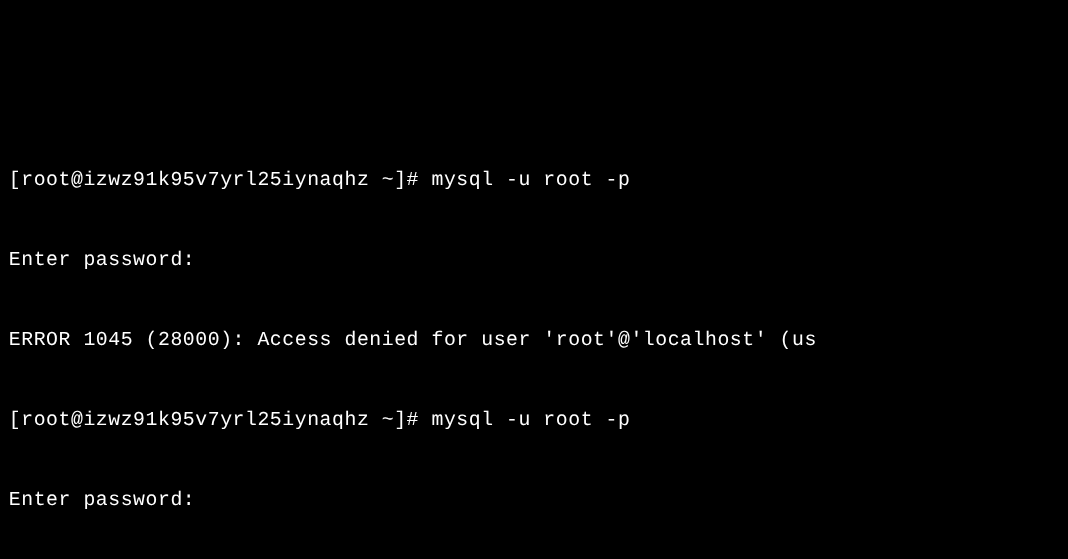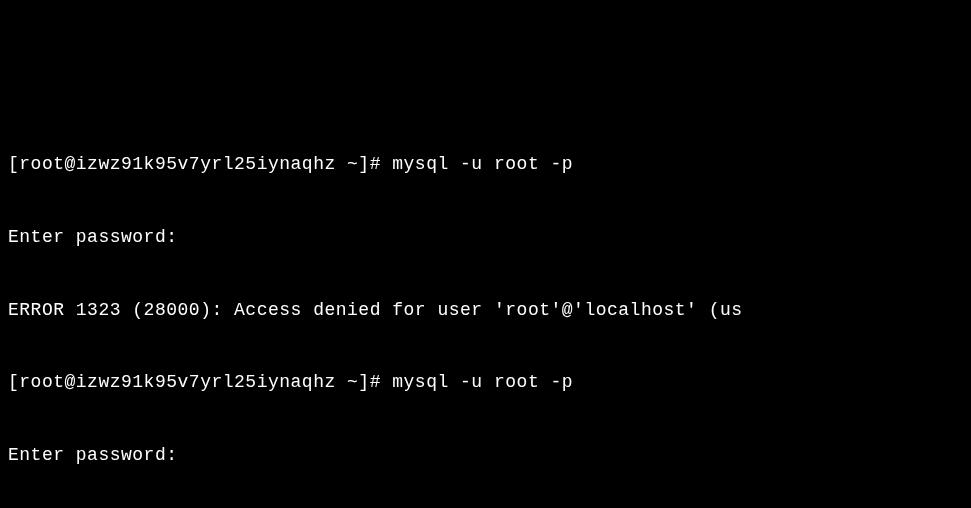--- a/index.html
+++ b/index.html
@@ -25,21 +25,21 @@
     }
   </style>
 </head>
 <body>
 
 
 
 <div>
   <div class="terminal-line">[root@izwz91k95v7yrl25iynaqhz ~]# mysql -u root -p</div>
   <div class="terminal-line">Enter password:</div>
-  <div class="terminal-line">ERROR 1323 (28000): Access denied for user 'root'@'localhost' (us</div>
+  <div class="terminal-line">ERROR 1045 (28000): Access denied for user 'root'@'localhost' (us</div>
   <div class="terminal-line">[root@izwz91k95v7yrl25iynaqhz ~]# mysql -u root -p</div>
   <div class="terminal-line">Enter password:</div>
   
   
   
   <div class="terminal-line"></div>
   
   <div class="terminal-line"></div>
   
   

